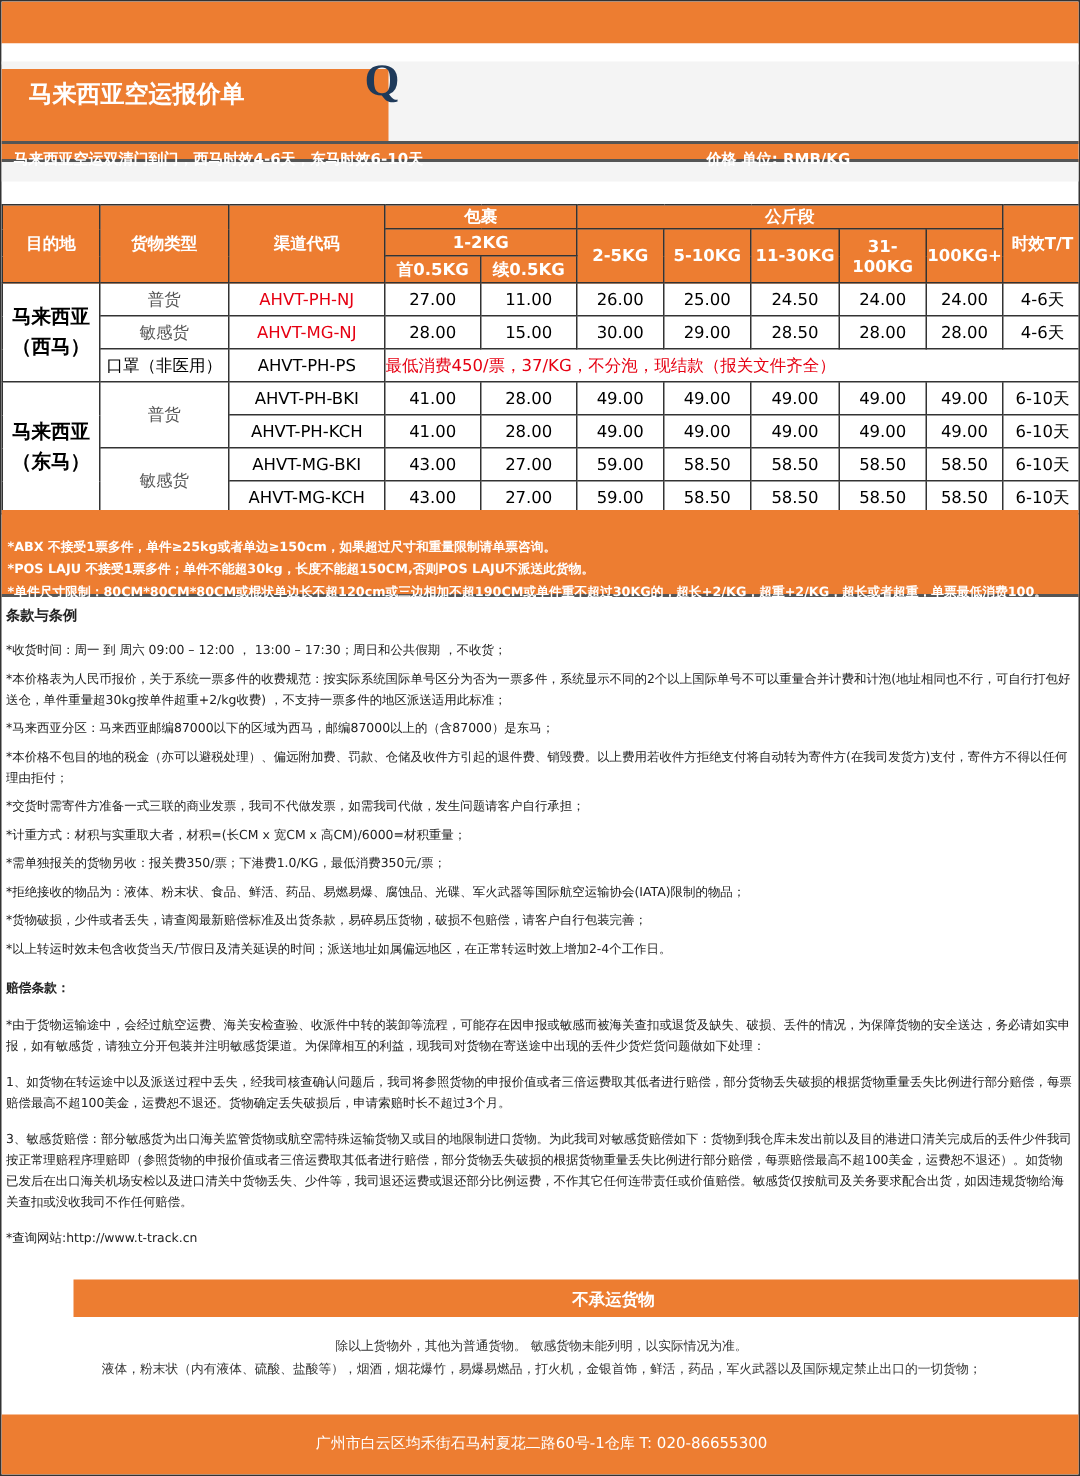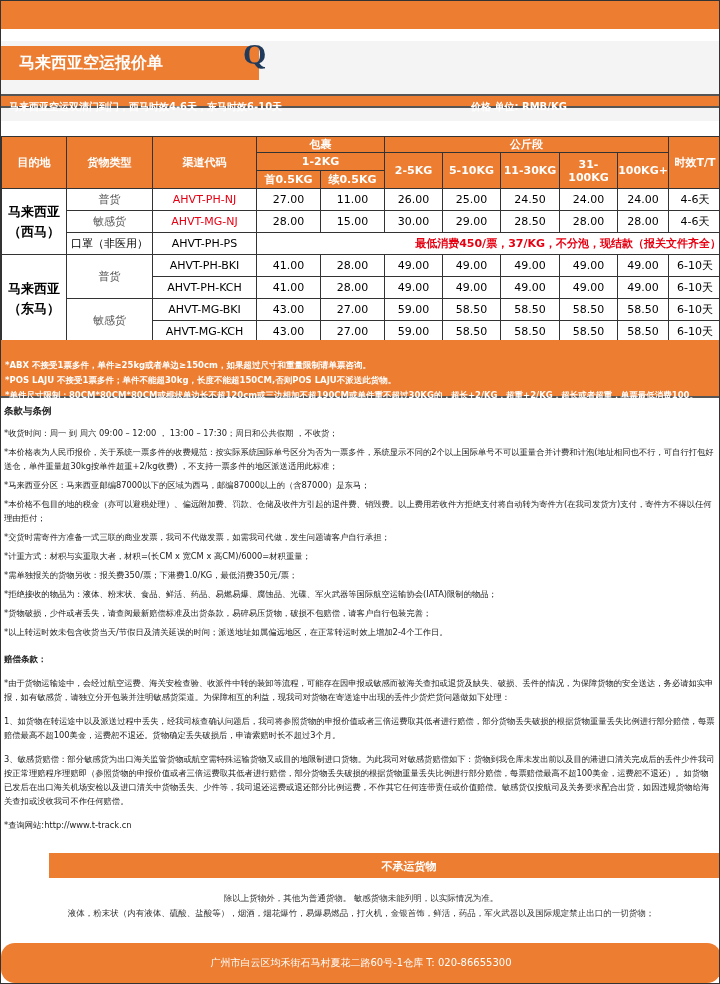--- a/index.html
+++ b/index.html
@@ -1,39 +1,39 @@
 <!DOCTYPE html>
 <html><head>
 <meta charset="utf-8">
 <style>
   * { box-sizing: border-box; margin: 0; padding: 0; }
   body { width: 720px; height: 984px; background: #fff; font-family: "DejaVu Sans", "Liberation Sans", sans-serif; position: relative; overflow: hidden; border: 1px solid #333; }
   .topbar { position: absolute; left: 0; top: 0; width: 720px; height: 28px; background: #ed7d31; }
   .title-band { position: absolute; left: 0; top: 40px; width: 720px; height: 80px; background: #f4f4f4; }
   .title-white { position: absolute; left: 0; top: 28px; width: 720px; height: 14px; background: #fff; }
-  .title-box { position: absolute; left: 0; top: 45px; width: 258px; height: 34px; background: #ed7d31; color: #fff; font-weight: bold; font-size: 16px; line-height: 34px; padding-left: 18px; }
+  .title-box { position: absolute; left: 0; top: 45px; width: 258px; height: 48px; background: #ed7d31; color: #fff; font-weight: bold; font-size: 16px; line-height: 34px; padding-left: 18px; }
   .logo-q { position: absolute; left: 242px; top: 36px; font-size: 30px; font-weight: bold; color: #1f3a5a; font-family: "Liberation Serif", serif; }
   .subbar { position: absolute; left: 0; top: 93px; width: 720px; height: 14px; background: #ed7d31; border-top: 2px solid #555; border-bottom: 2px solid #555; color: #fff; font-size: 10px; font-weight: bold; line-height: 21px; padding-left: 8px; }
   .subbar .price { position: absolute; left: 470px; top: 0; }
   table.rates { position: absolute; left: 0; top: 135px; width: 720px; border-collapse: collapse; table-layout: fixed; font-size: 11px; }
   table.rates td, table.rates th { border: 1px solid #333; text-align: center; height: 22px; }
   table.rates th { background: #ed7d31; color: #fff; font-weight: bold; font-size: 11px; }
   table.rates td.red { color: #e60012; }
   table.rates td.dest { font-weight: bold; font-size: 13px; line-height: 20px; }
   table.rates td.cargo { color: #555; }
-  table.rates td.note { color: #e60012; font-weight: bold; text-align: right; padding-left: 12px; }
+  table.rates td.note { color: #e60012; font-weight: normal; text-align: left; }
   .notes-bar { position: absolute; left: 0; top: 339px; width: 720px; height: 58px; background: #ed7d31; border-bottom: 2px solid #555; color: #fff; font-size: 8.5px; padding: 18px 4px; line-height: 15px; font-weight: bold; }
   .terms { position: absolute; left: 3px; top: 401px; width: 712px; font-size: 8.3px; color: #222; line-height: 14px; }
   .terms h3 { font-size: 9.5px; font-weight: bold; margin: 2px 0 8px 0; }
   .terms p { margin-bottom: 5px; }
   .terms .sp { margin-bottom: 10px; }
   .terms h4 { font-size: 8.5px; font-weight: bold; margin: 13px 0 10px 0; }
   .noship-bar { position: absolute; left: 0; top: 852px; width: 720px; height: 25px; background: #ed7d31; color: #fff; font-weight: bold; font-size: 11px; text-align: center; line-height: 28px; margin-left: 48px; }
   .noship-text { position: absolute; left: 0; top: 890px; width: 720px; text-align: center; font-size: 8.5px; color: #333; line-height: 15px; }
-  .footer { position: absolute; left: 0; top: 942px; width: 720px; height: 40px; background: #ed7d31; color: #fff; font-size: 10px; text-align: center; line-height: 40px; border-radius: 14px; }
+  .footer { position: absolute; left: 0; top: 942px; width: 720px; height: 40px; background: #ed7d31; color: #fff; font-size: 10px; text-align: center; line-height: 40px; }
 </style>
 </head>
 <body>
 
 <div class="topbar"></div>
 <div class="title-white"></div>
 <div class="title-band"></div>
 <div class="title-box">马来西亚空运报价单</div>
 <div class="logo-q">Q</div>
 

